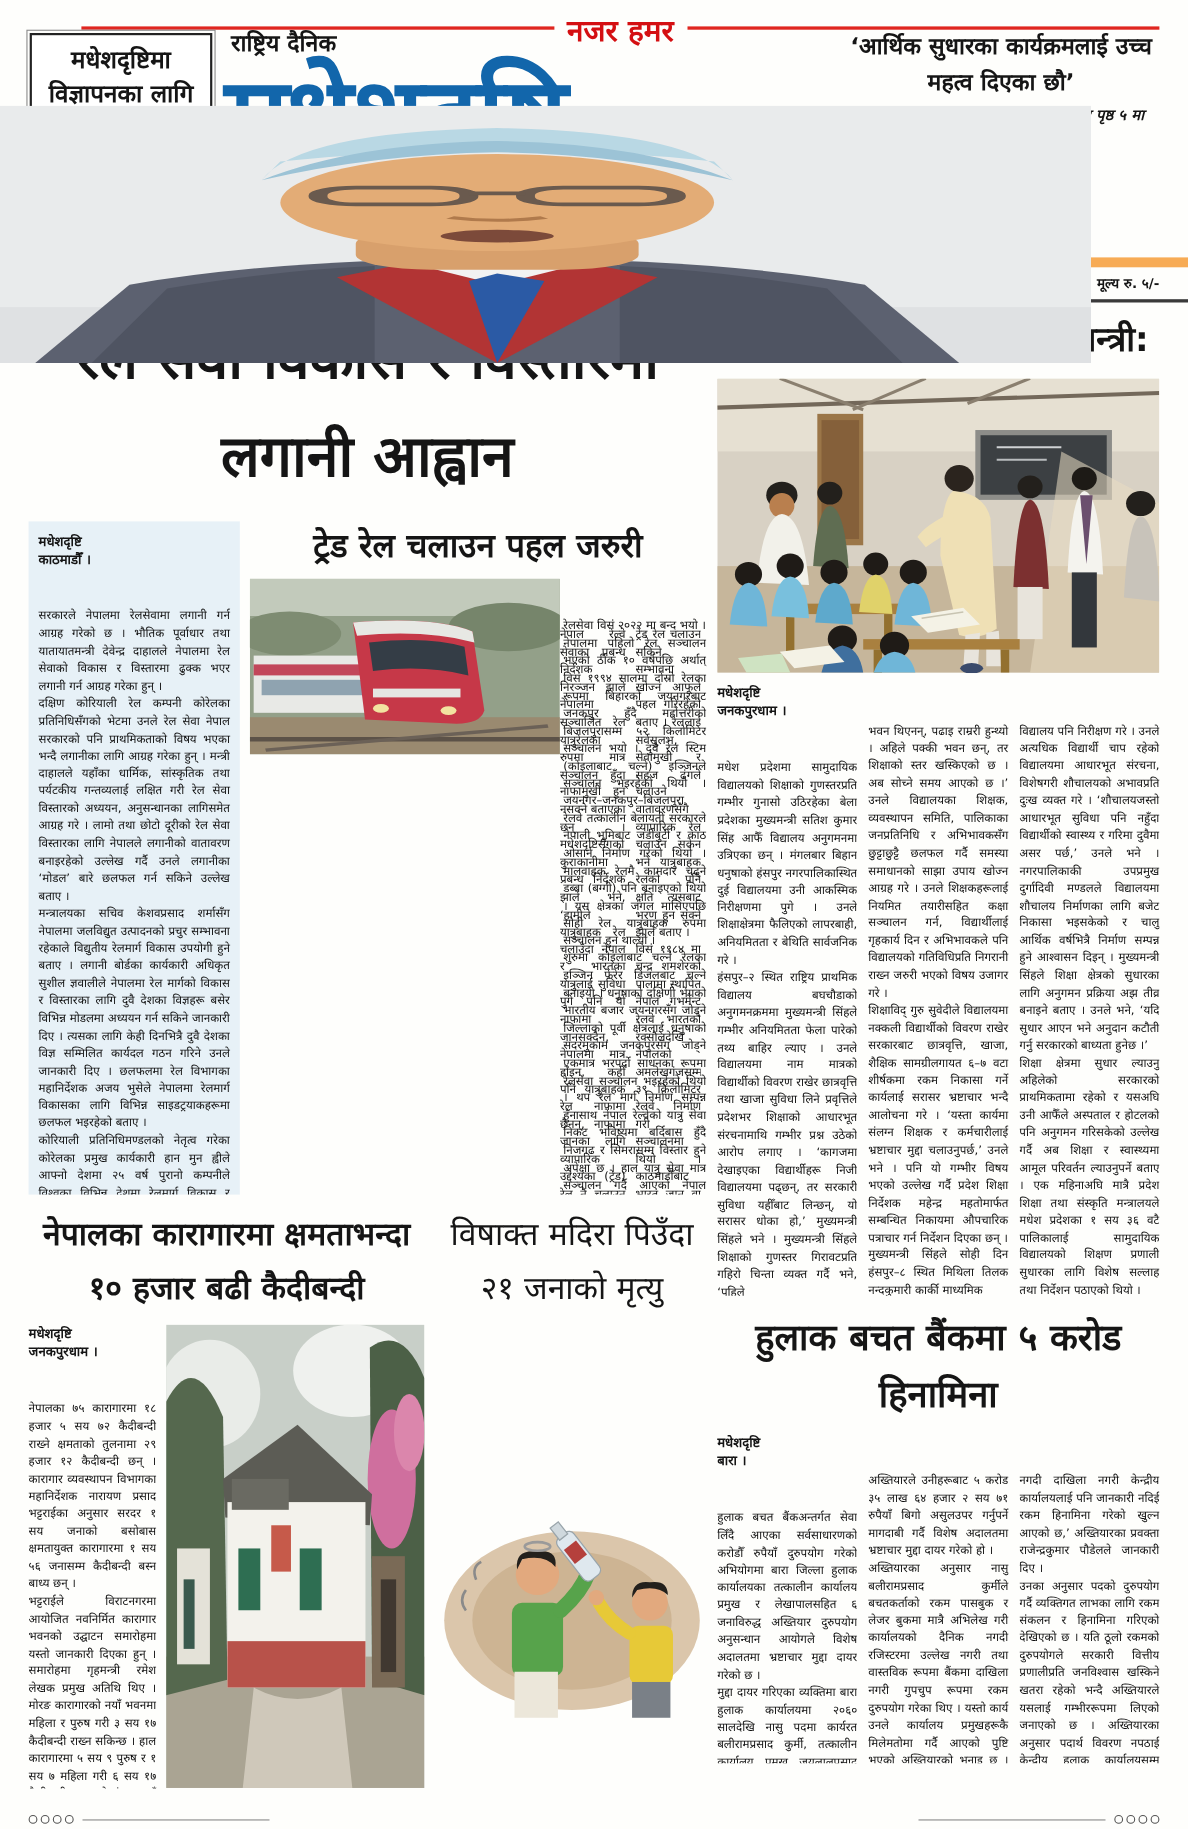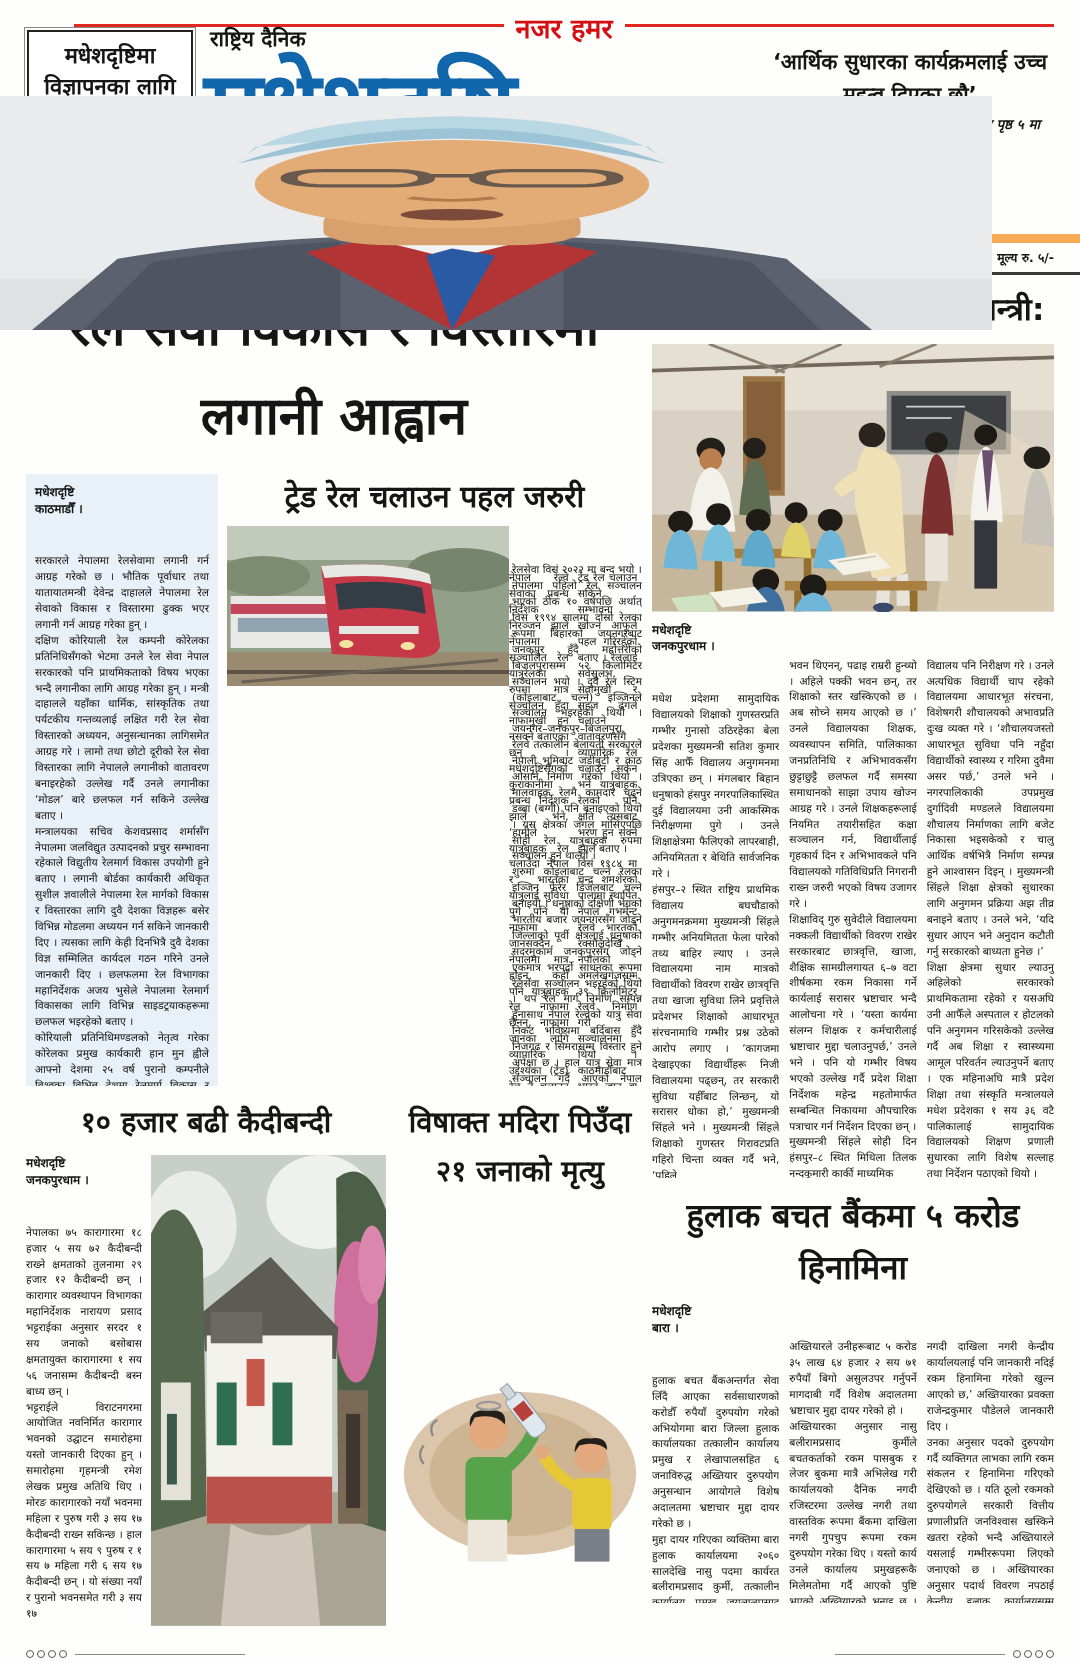--- a/index.html
+++ b/index.html
@@ -14,21 +14,21 @@
             outline:1px solid #8a8a8a; outline-offset:2px; padding:8px 3px; text-align:center; box-sizing:border-box; background:#fff; }
   .ad-line { font-weight:bold; font-size:22px; line-height:1.42; }
   .ad-phone { font-weight:bold; font-size:19px; line-height:1.32; display:flex; align-items:center; justify-content:center; gap:5px; }
   .phone-ic { font-size:14px; font-weight:bold; }
   .masthead { position:absolute; left:204px; top:24px; width:660px; }
   .mast-tagline { font-size:21px; font-weight:bold; margin-left:6px; }
   .mast-title { color:#1266ab; font-weight:bold; font-size:98px; line-height:1.25; letter-spacing:-2px; white-space:nowrap; margin-top:-6px; }
   .mast-bottom { display:flex; justify-content:space-between; align-items:baseline; padding-left:140px; margin-top:-14px; }
   .mast-web { font-family:"DejaVu Serif", serif; font-size:18px; color:#101010; }
   .mast-eng { color:#1266ab; font-size:16.5px; font-weight:500; padding-right:4px; }
-  .quote-box { position:absolute; right:22px; top:46px; width:296px; }
+  .quote-box { position:absolute; right:22px; top:26px; width:296px; }
   .quote-text { font-weight:bold; font-size:21px; line-height:1.55; text-align:center; }
   .quote-ref { text-align:right; font-weight:bold; font-style:italic; font-size:13.5px; margin-top:4px; padding-right:18px; font-family:"DejaVu Serif", serif; }
   .minister-photo { position:absolute; right:88px; top:96px; width:126px; height:138px; overflow:hidden; }
   .orange-bar { height:9px; background:#f7ab55; }
   .date-bar { height:32px; display:flex; align-items:center; justify-content:space-between; padding:0 26px;
               border-bottom:3px solid #3a3a3a; font-size:12.3px; font-weight:600; box-sizing:border-box; }
   .date-item { display:flex; align-items:center; gap:6px; white-space:nowrap; }
   .dot { width:9px; height:9px; border-radius:50%; background:#1266ab; flex:none; }
   
   .main { display:flex; gap:10px; padding:8px 26px 0; }
@@ -56,21 +56,21 @@
   .bottom-row { display:flex; gap:12px; margin-top:12px; height:528px; }
   .prison { width:360px; flex:none; display:flex; flex-direction:column; }
   .prison-head { font-weight:bold; text-align:center; font-size:29px; line-height:1.7; }
   .prison-body { display:flex; gap:9px; margin-top:8px; flex:1; min-height:0; }
   .prison-col1 { width:116px; flex:none; overflow:hidden; }
   .prison-right { flex:1; display:flex; flex-direction:column; min-width:0; }
   .prison-photo { height:120px; flex:none; }
   .prison-cols { display:flex; gap:9px; flex:1; margin-top:6px; min-height:0; }
   .prison-cols .col { flex:1; }
   .liquor { flex:1; display:flex; flex-direction:column; min-width:0; }
-  .liquor-head { font-weight:bold; text-align:center; font-size:29px; line-height:1.7; }
+  .liquor-head { font-weight:normal; text-align:center; font-size:29px; line-height:1.7; }
   .liquor-cartoon { height:168px; flex:none; display:flex; justify-content:center; margin:4px 0 6px; }
   .liquor-cols { display:flex; gap:9px; flex:1; min-height:0; }
   .liquor-cols .col { flex:1; }
   
   .school-head { font-size:31px; font-weight:bold; text-align:center; line-height:1.72; }
   .school-photo { height:282px; margin-top:8px; }
   .school-cols { display:flex; gap:10px; height:556px; margin-top:10px; }
   .school-cols .col { flex:1; }
   .postal-head { font-size:33px; font-weight:bold; text-align:center; margin-top:12px; line-height:1.6; }
   .postal-cols { display:flex; gap:10px; height:300px; margin-top:8px; }
@@ -264,20 +264,21 @@
 शुरुमा कोइलाबाट चल्ने रेलका इञ्जिन फेरेर डिजलबाट चल्ने बनाइयो । धनुषाको दक्षिणी भेगको भारतीय बजार जयनगरसँग जोड्ने जिल्लाको पूर्वी क्षेत्रलाई धनुषाको सदरमुकाम जनकपुरसँग जोड्ने एकमात्र भरपर्दो साधनका रूपमा रेलसेवा सञ्चालन भइरहेको थियो । थप रेल मार्ग निर्माण सम्पन्न हुँनासाथ नेपाल रेल्वेको यात्रु सेवा निकट भविष्यमा बर्दिबास हुँदै निजगढ र सिमरासम्म विस्तार हुने अपेक्षा छ । हाल यात्रु सेवा मात्र सञ्चालन गर्दै आएको नेपाल रेल्वेले विराटनगर–बथनाहा रेल मार्गमा माल ढुवानी सेवा सञ्चालन गर्ने योजना पनि छ ।</div>
             </div>
           </div>
         </div>
       </div>
 
       <div class="bottom-row">
 
         <div class="prison">
           <div class="prison-head">
+            <span style="display:block">नेपालका कारागारमा क्षमताभन्दा</span>
             <span style="display:block">१० हजार बढी कैदीबन्दी</span>
           </div>
           <div class="prison-body">
             <div class="prison-col1 col">
               <div class="source">मधेशदृष्टि</div>
               <div class="place">जनकपुरधाम ।</div>
               <div class="bodytext">नेपालका ७५ कारागारमा १८ हजार ५ सय ७२ कैदीबन्दी राख्ने क्षमताको तुलनामा २९ हजार १२ कैदीबन्दी छन् । कारागार व्यवस्थापन विभागका महानिर्देशक नारायण प्रसाद भट्टराईका अनुसार सरदर १ सय जनाको बसोबास क्षमतायुक्त कारागारमा १ सय ५६ जनासम्म कैदीबन्दी बस्न बाध्य छन् ।
 भट्टराईले विराटनगरमा आयोजित नवनिर्मित कारागार भवनको उद्घाटन समारोहमा यस्तो जानकारी दिएका हुन् । समारोहमा गृहमन्त्री रमेश लेखक प्रमुख अतिथि थिए । मोरङ कारागारको नयाँ भवनमा महिला र पुरुष गरी ३ सय १७ कैदीबन्दी राख्न सकिन्छ । हाल कारागारमा ५ सय ९ पुरुष र १ सय ७ महिला गरी ६ सय १७ कैदीबन्दी छन् । यो संख्या नयाँ र पुरानो भवनसमेत गरी ३ सय १७</div>
             </div>
             <div class="prison-right">

